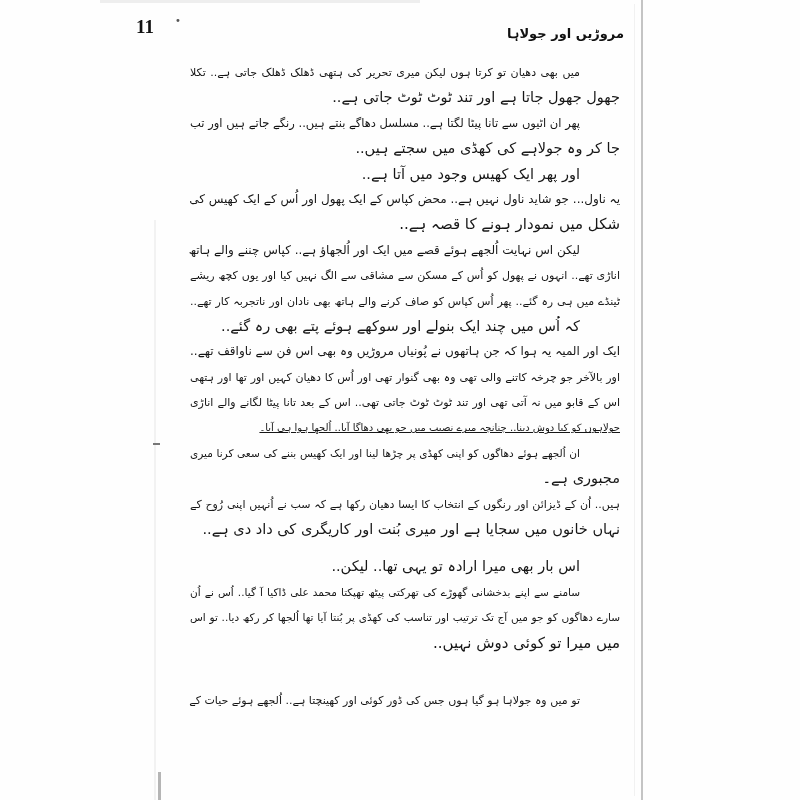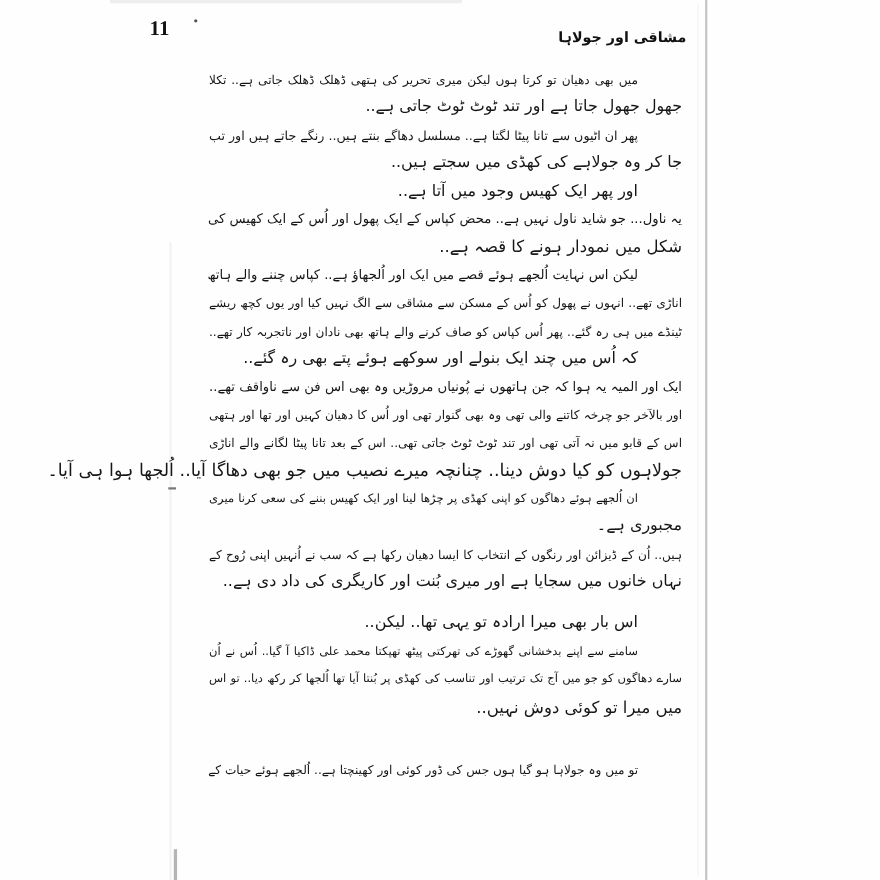--- a/index.html
+++ b/index.html
@@ -132,38 +132,38 @@
 <div class="page">
   <div class="top-edge"></div>
   <div class="left-edge"></div>
   <div class="left-mark"></div>
   <div class="inner-line"></div>
   <div class="right-line"></div>
   <div class="speck">•</div>
   <div class="dash-mark"></div>
 
   <div class="page-number">11</div>
-  <div class="running-title">مشاقی اور جولاہا</div>
+  <div class="running-title">مروڑیں اور جولاہا</div>
 
   <div class="body-text" id="body-text">
       <div class="line indent" style="font-size: 11px;">میں بھی دھیان تو کرتا ہوں لیکن میری تحریر کی ہتھی ڈھلک ڈھلک جاتی ہے.. تکلا</div>
       <div class="line short" style="font-size: 14.5px;">جھول جھول جاتا ہے اور تند ٹوٹ ٹوٹ جاتی ہے..</div>
       <div class="line indent" style="font-size: 11.5px;">پھر ان اٹیوں سے تانا پیٹا لگتا ہے.. مسلسل دھاگے بنتے ہیں.. رنگے جاتے ہیں اور تب</div>
       <div class="line short" style="font-size: 14.5px;">جا کر وہ جولاہے کی کھڈی میں سجتے ہیں..</div>
       <div class="line indent short" style="font-size: 14.5px;">اور پھر ایک کھیس وجود میں آتا ہے..</div>
       <div class="line" style="font-size: 12px;">یہ ناول... جو شاید ناول نہیں ہے.. محض کپاس کے ایک پھول اور اُس کے ایک کھیس کی</div>
       <div class="line short" style="font-size: 15px;">شکل میں نمودار ہونے کا قصہ ہے..</div>
       <div class="line indent" style="font-size: 12px;">لیکن اس نہایت اُلجھے ہوئے قصے میں ایک اور اُلجھاؤ ہے.. کپاس چننے والے ہاتھ</div>
       <div class="line" style="font-size: 11px;">اناڑی تھے.. انہوں نے پھول کو اُس کے مسکن سے مشاقی سے الگ نہیں کیا اور یوں کچھ ریشے</div>
       <div class="line" style="font-size: 11px;">ٹینڈے میں ہی رہ گئے.. پھر اُس کپاس کو صاف کرنے والے ہاتھ بھی نادان اور ناتجربہ کار تھے..</div>
       <div class="line indent short" style="font-size: 14.5px;">کہ اُس میں چند ایک بنولے اور سوکھے ہوئے پتے بھی رہ گئے..</div>
       <div class="line" style="font-size: 12px;">ایک اور المیہ یہ ہوا کہ جن ہاتھوں نے پُونیاں مروڑیں وہ بھی اس فن سے ناواقف تھے..</div>
       <div class="line" style="font-size: 11px;">اور بالآخر جو چرخہ کاتنے والی تھی وہ بھی گنوار تھی اور اُس کا دھیان کہیں اور تھا اور ہتھی</div>
       <div class="line" style="font-size: 11px;">اس کے قابو میں نہ آتی تھی اور تند ٹوٹ ٹوٹ جاتی تھی.. اس کے بعد تانا پیٹا لگانے والے اناڑی</div>
-      <div class="line short" style="font-size: 16px;">جولاہوں کو کیا دوش دینا.. چنانچہ میرے نصیب میں جو بھی دھاگا آیا.. اُلجھا ہوا ہی آیا۔</div>
+      <div class="line short" style="font-size: 10px; text-decoration: underline;">جولاہوں کو کیا دوش دینا.. چنانچہ میرے نصیب میں جو بھی دھاگا آیا.. اُلجھا ہوا ہی آیا۔</div>
       <div class="line indent" style="font-size: 10.5px;">ان اُلجھے ہوئے دھاگوں کو اپنی کھڈی پر چڑھا لینا اور ایک کھیس بننے کی سعی کرنا میری</div>
       <div class="line short" style="font-size: 14.5px;">مجبوری ہے۔</div>
       <div class="line" style="font-size: 11px;">ہیں.. اُن کے ڈیزائن اور رنگوں کے انتخاب کا ایسا دھیان رکھا ہے کہ سب نے اُنہیں اپنی رُوح کے</div>
       <div class="line short" style="font-size: 14.5px;">نہاں خانوں میں سجایا ہے اور میری بُنت اور کاریگری کی داد دی ہے..</div>
       <div class="line indent short" style="font-size: 14.5px; margin-top: 12px;">اس بار بھی میرا ارادہ تو یہی تھا.. لیکن..</div>
       <div class="line indent" style="font-size: 10.5px;">سامنے سے اپنے بدخشانی گھوڑے کی تھرکتی پیٹھ تھپکتا محمد علی ڈاکیا آ گیا.. اُس نے اُن</div>
       <div class="line" style="font-size: 10.5px;">سارے دھاگوں کو جو میں آج تک ترتیب اور تناسب کی کھڈی پر بُنتا آیا تھا اُلجھا کر رکھ دیا.. تو اس</div>
       <div class="line short" style="font-size: 15px;">میں میرا تو کوئی دوش نہیں..</div>
       <div class="line indent" style="font-size: 11px; margin-top: 32px;">تو میں وہ جولاہا ہو گیا ہوں جس کی ڈور کوئی اور کھینچتا ہے.. اُلجھے ہوئے حیات کے</div>
     </div>

